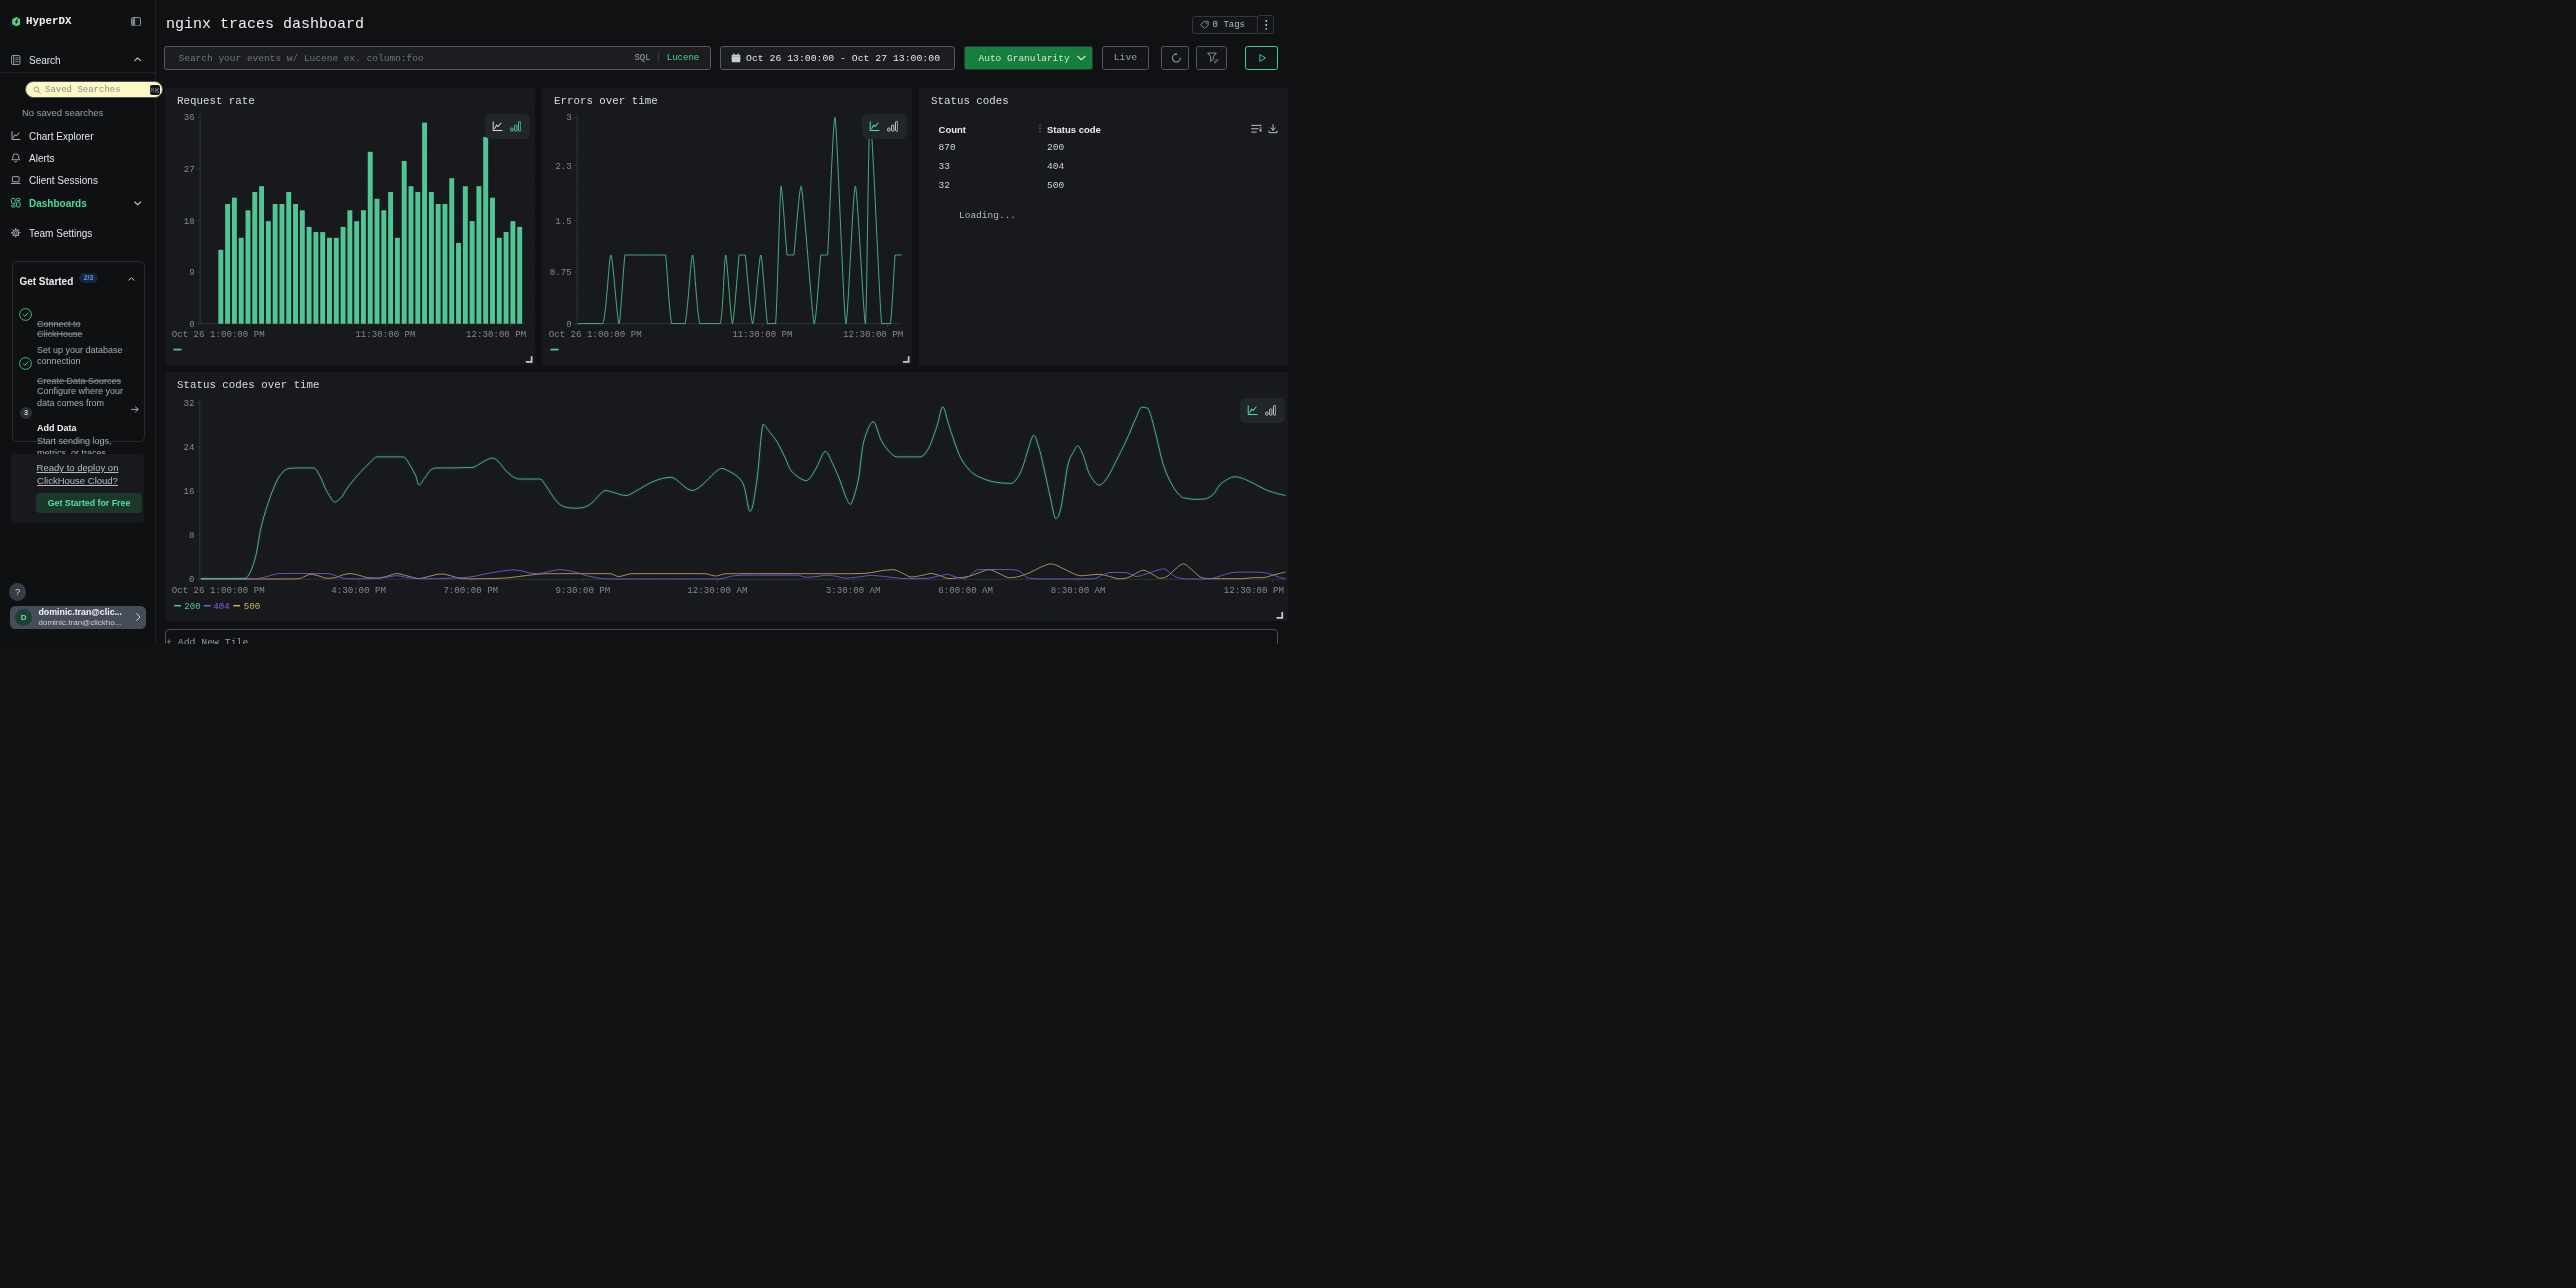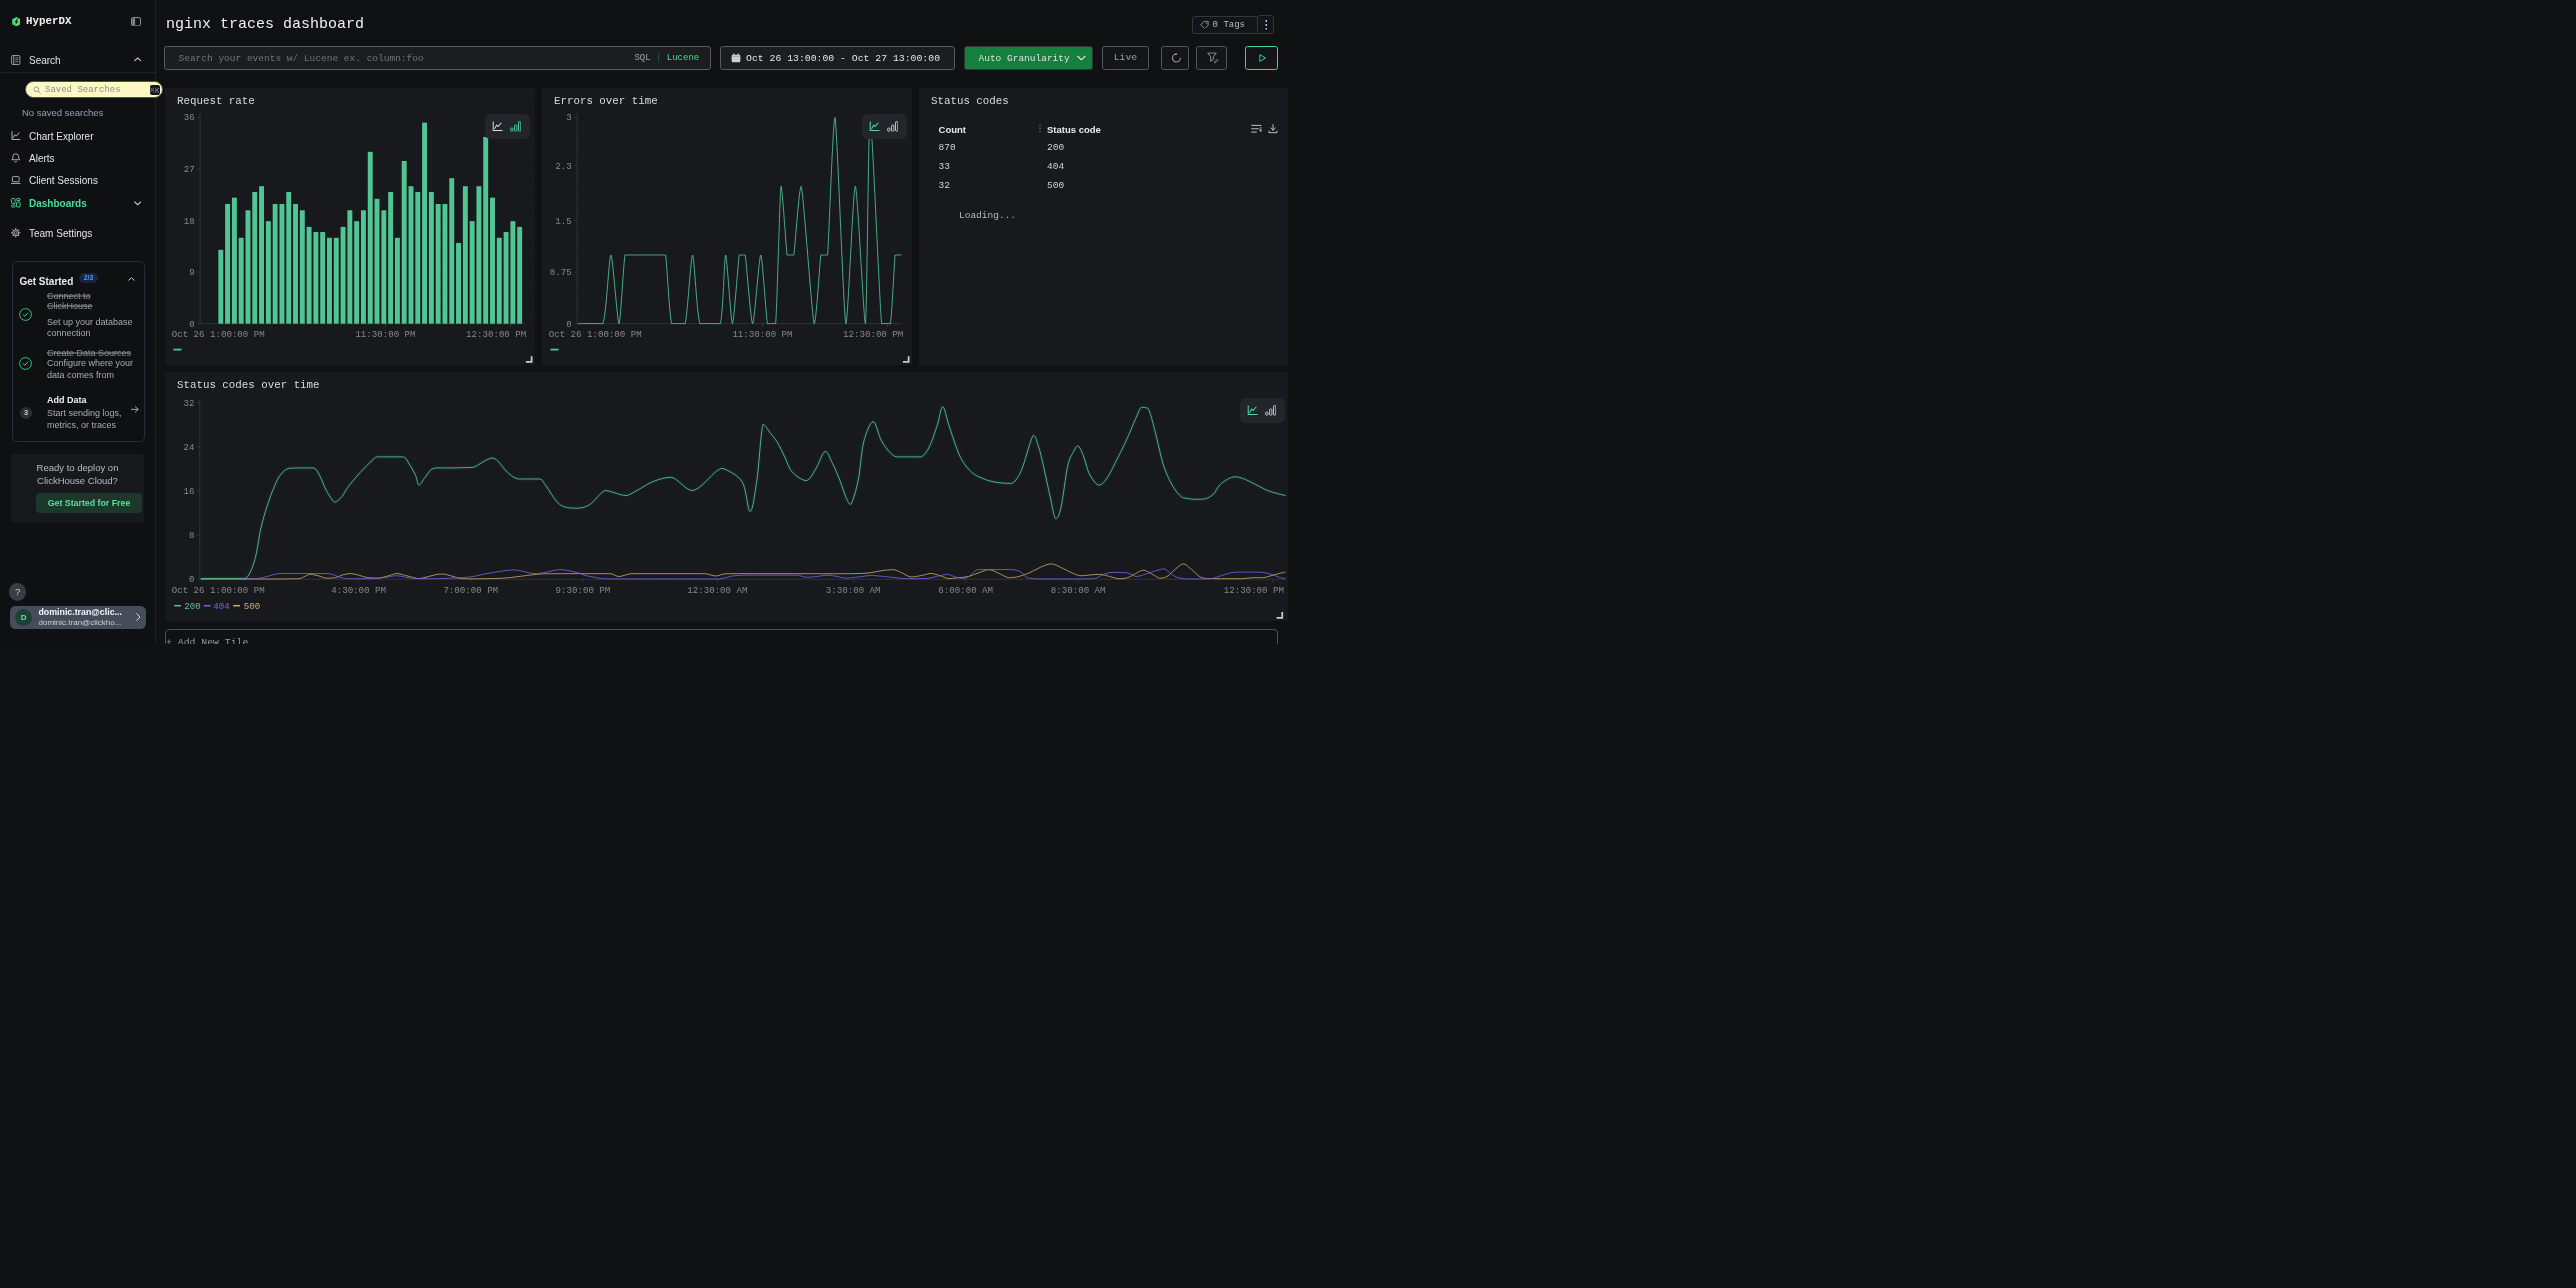--- a/index.html
+++ b/index.html
@@ -10,23 +10,23 @@
   
   #sidebar { position:absolute; left:0; top:0; width:156px; height:644px; background:#0e1012; border-right:0.7px solid #1d2024; }
   .navlabel { position:absolute; left:29px; font-size:10px; color:#e2e5e9; transform:translateY(-50%); white-space:nowrap; }
   .sep { position:absolute; left:0; top:72px; width:156px; height:0.7px; background:#1e2126; }
   #savedpill { position:absolute; left:25px; top:81px; width:138px; height:17px; border-radius:8.8px; background:#fef9c3; border:0.7px solid #4c515a; }
   #savedpill .ph { position:absolute; left:19px; top:50%; transform:translateY(-50%); font-size:9px; color:#868c96; letter-spacing:0; }
   #cmdk { position:absolute; right:2.4px; top:3px; width:9.8px; height:10px; background:#15181b; border-radius:2px; color:#9aa7b5; font-size:6.8px; display:flex; align-items:center; justify-content:center; }
   #gscard { position:absolute; left:12px; top:261px; width:133px; height:181px; border:0.7px solid #292d33; border-radius:5.4px; }
   .strike { text-decoration:line-through; color:#8a9099; }
   .gdesc { color:#a6adb6; }
-  .gtxt { position:absolute; left:34px; font-size:9px; line-height:11px; transform:translateY(-50%); white-space:nowrap; }
+  .gtxt { position:absolute; left:24px; font-size:9px; line-height:11px; transform:translateY(-50%); white-space:nowrap;margin-top:28px; }
   #readycard { position:absolute; left:11px; top:454px; width:133px; height:69px; border-radius:4px; background:#17191d; text-align:center; }
-  #readycard .t { font-size:9.5px; color:#b6bcc4; line-height:13.5px; padding-top:6.8px; }
+  #readycard .t { font-size:9.5px; color:#b6bcc4; line-height:13.5px; padding-top:6.8px;text-decoration:underline; }
   #gsbtn { position:absolute; left:25px; top:39px; width:106px; height:20px; background:#1c382b; border-radius:4px; color:#56dfa0; font-weight:bold; font-size:8.8px; line-height:20px; text-align:center; }
   #helpbtn { position:absolute; left:8.8px; top:583px; width:17.6px; height:17.6px; border-radius:50%; background:rgba(63,68,80,.85); color:#ccd1d8; font-size:9.5px; text-align:center; line-height:17.6px; }
   #usercard { position:absolute; left:9.5px; top:606px; width:136px; height:23px; border-radius:5.4px; background:#474c5b; }
   #avatar { position:absolute; left:5.4px; top:2.7px; width:17.6px; height:17.6px; border-radius:50%; background:#1d4136; color:#5fe3a6; font-weight:bold; font-size:8px; text-align:center; line-height:17.6px; }
   
   #title { position:absolute; left:166px; top:16px; font-size:15px; color:#eef0f3; }
   .btn { position:absolute; border:0.7px solid #565b64; border-radius:2.7px; background:#131518; }
   #tagsbtn { left:1192px; top:15.5px; width:68px; height:18px; border-color:#33373d; }
   #dotsbtn { left:1257px; top:15px; width:17px; height:19px; border-color:#33373d; }
   #qsearch { left:164px; top:46px; width:547px; height:24px; background:#1b1d21; }

